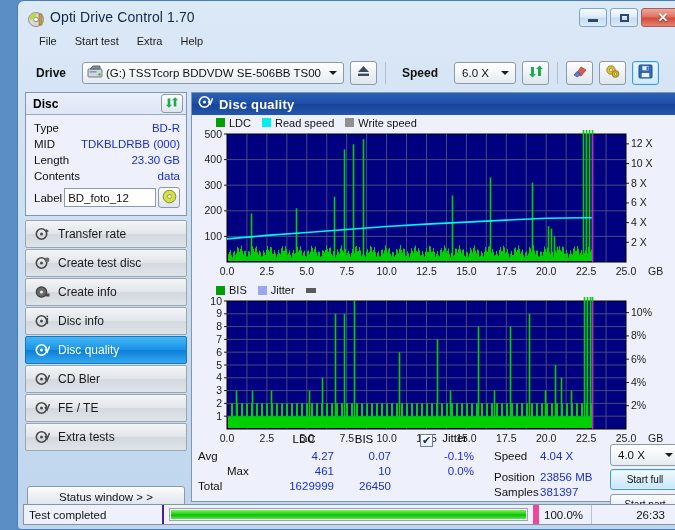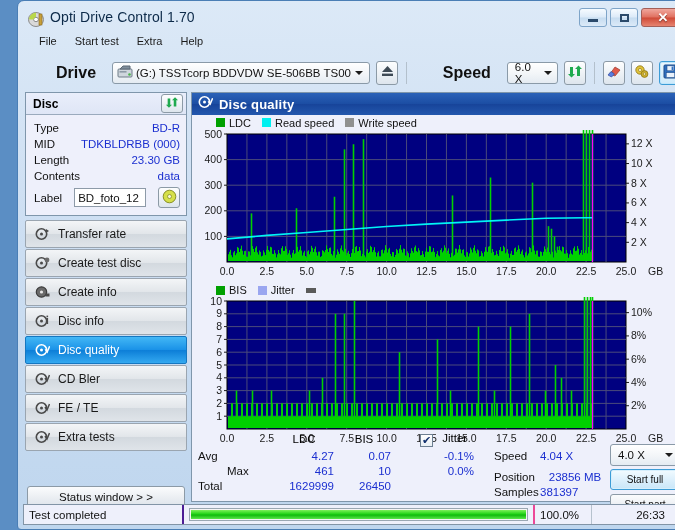--- a/index.html
+++ b/index.html
@@ -68,21 +68,21 @@
   }
 
   
   #toolbar {
     height: 34px;
     margin: 2px 2px 0 2px;
     display: flex; align-items: center;
     gap: 6px;
     padding: 0 4px;
   }
-  #toolbar .tb-label { font-size: 16px; font-weight: bold; color: #101010; padding: 0 10px 0 8px; margin-left: 20px; }
+  #toolbar .tb-label { font-size: 12px; font-weight: bold; color: #101010; padding: 0 10px 0 8px; }
   .combo {
     height: 22px;
     border: 1px solid #8a9aa8;
     border-radius: 3px;
     background: linear-gradient(180deg,#ffffff 0%, #f2f5f8 55%, #e4ebf2 100%);
     display: flex; align-items: center;
     font-size: 11.5px; color: #111;
     padding: 0 2px 0 4px;
     position: relative;
   }
@@ -145,21 +145,21 @@
     margin-left: auto;
     width: 22px; height: 19px;
     border: 1px solid #8c9aa6; border-radius: 3px;
     background: linear-gradient(180deg,#fdfefe 0%, #eef2f6 50%, #dde5ed 100%);
     display: flex; align-items: center; justify-content: center;
   }
   .disc-rows { padding: 5px 6px 0 8px; font-size: 11.5px; }
   .disc-row { display: flex; justify-content: space-between; line-height: 16px; }
   .disc-row .k { color: #111; }
   .disc-row .v { color: #1b2fd0; }
-  .label-row { display: flex; align-items: center; margin-top: 3px; gap: 12px; }
+  .label-row { display: flex; align-items: center; margin-top: 3px; gap: 2px; }
   .label-row .k { font-size: 11.5px; color: #111; }
   .label-input {
     flex: 1;
     height: 19px;
     border: 1px solid #8d9aa8;
     background: #ffffff;
     font-size: 11.5px; color: #111;
     padding: 0 3px;
     display: flex; align-items: center;
   }
@@ -258,33 +258,33 @@
   
   #statusbar {
     position: absolute; left: 5px; top: 503px;
     width: 665px; height: 21px;
     border: 1px solid #8294a6;
     background: #eef0fb;
     display: flex; align-items: center;
     font-size: 11.5px; color: #111;
   }
   #statusbar .seg { height: 100%; display: flex; align-items: center; }
-  #sb-text { width: 160px; padding-left: 5px; border-right: 2px solid #4c1d95; }
+  #sb-text { width: 140px; padding-left: 5px; border-right: 2px solid #4c1d95; }
   #sb-progress { flex: 1; padding: 0 5px; }
   .progbar {
     width: 100%; height: 13px;
     background: #f5f5f5;
     border: 1px solid #9aa7b3;
     padding: 1px;
   }
   .progfill {
     height: 100%;
     background: linear-gradient(180deg,#7df05a 0%, #21d417 45%, #10b80c 55%, #5ae84a 100%);
   }
-  #sb-pct { width: 58px; justify-content: flex-start; padding-left: 5px; border-left: 2px solid #ec4899; }
+  #sb-pct { width: 58px; justify-content: flex-start; padding-left: 5px; border-left: 6px solid #ec4899; }
   #sb-time { width: 82px; justify-content: flex-end; padding-right: 8px; border-left: 1px solid #b6c2ce; }
   .grip {
     width: 12px; height: 12px; margin-left: 2px;
     background:
       linear-gradient(135deg, transparent 45%, #9aa7b3 45%, #9aa7b3 55%, transparent 55%);
   }
 </style>
 </head>
 <body>
 
@@ -1380,21 +1380,21 @@
 
         <div class="strow" style="left:6px; top:49px;">
           <span class="st-k">Total</span>
         </div>
         <div class="strow st-v" style="left:62px; top:49px; width:80px;">1629999</div>
         <div class="strow st-v" style="left:145px; top:49px; width:54px;">26450</div>
 
         <div class="strow st-k" style="left:302px; top:19px;">Speed</div>
         <div class="strow st-v" style="left:348px; top:19px; width:58px; text-align:left;">4.04 X</div>
         <div class="strow st-k" style="left:302px; top:40px;">Position</div>
-        <div class="strow st-v" style="left:348px; top:40px; width:70px; text-align:center;">23856 MB</div>
+        <div class="strow st-v" style="left:348px; top:40px; width:70px; text-align:left;">23856 MB</div>
         <div class="strow st-k" style="left:302px; top:55px;">Samples</div>
         <div class="strow st-v" style="left:348px; top:55px; width:70px; text-align:left;">381397</div>
 
         <div class="combo" style="position:absolute; left:418px; top:13px; width:70px;">
           <span style="padding-left:3px;">4.0 X</span>
           <span class="arrow"></span>
         </div>
         <div class="act-btn primary" style="position:absolute; left:418px; top:38px; width:70px; height:21px;">Start full</div>
         <div class="act-btn" style="position:absolute; left:418px; top:63px; width:70px; height:21px;">Start part</div>
       </div>

